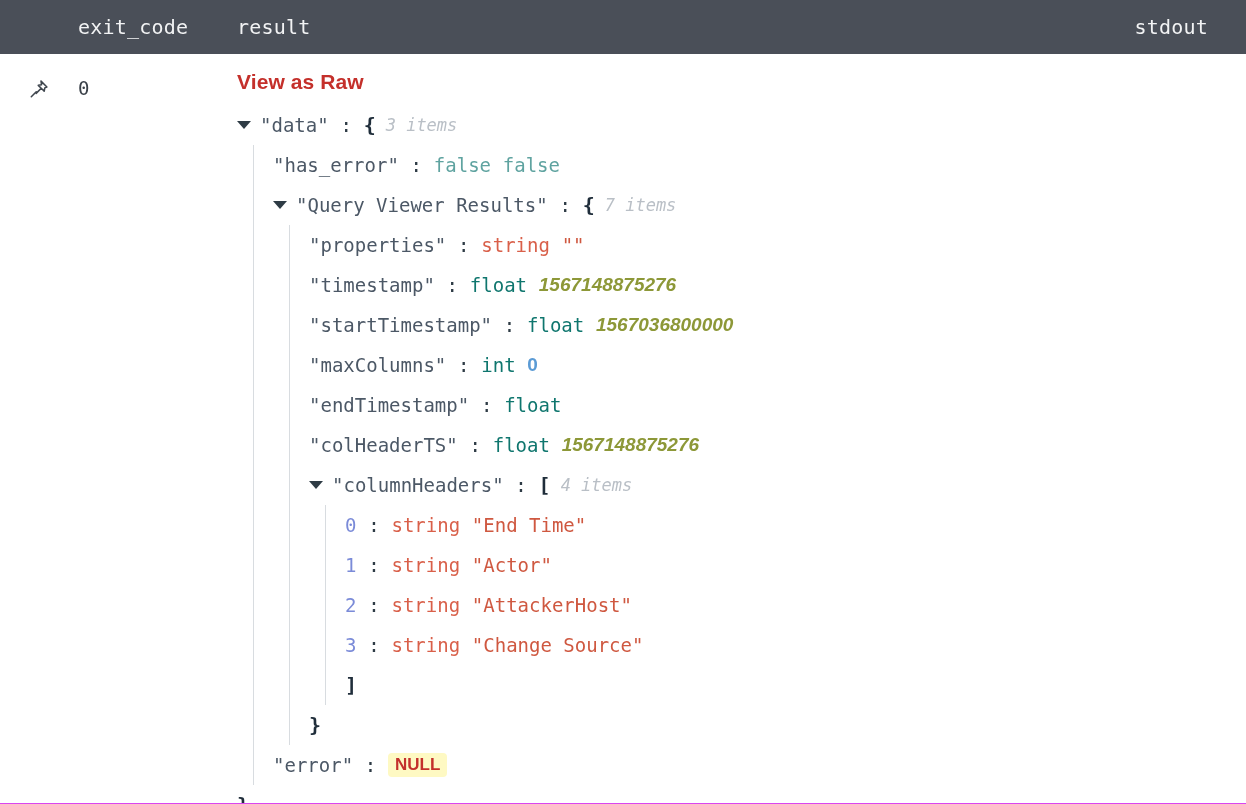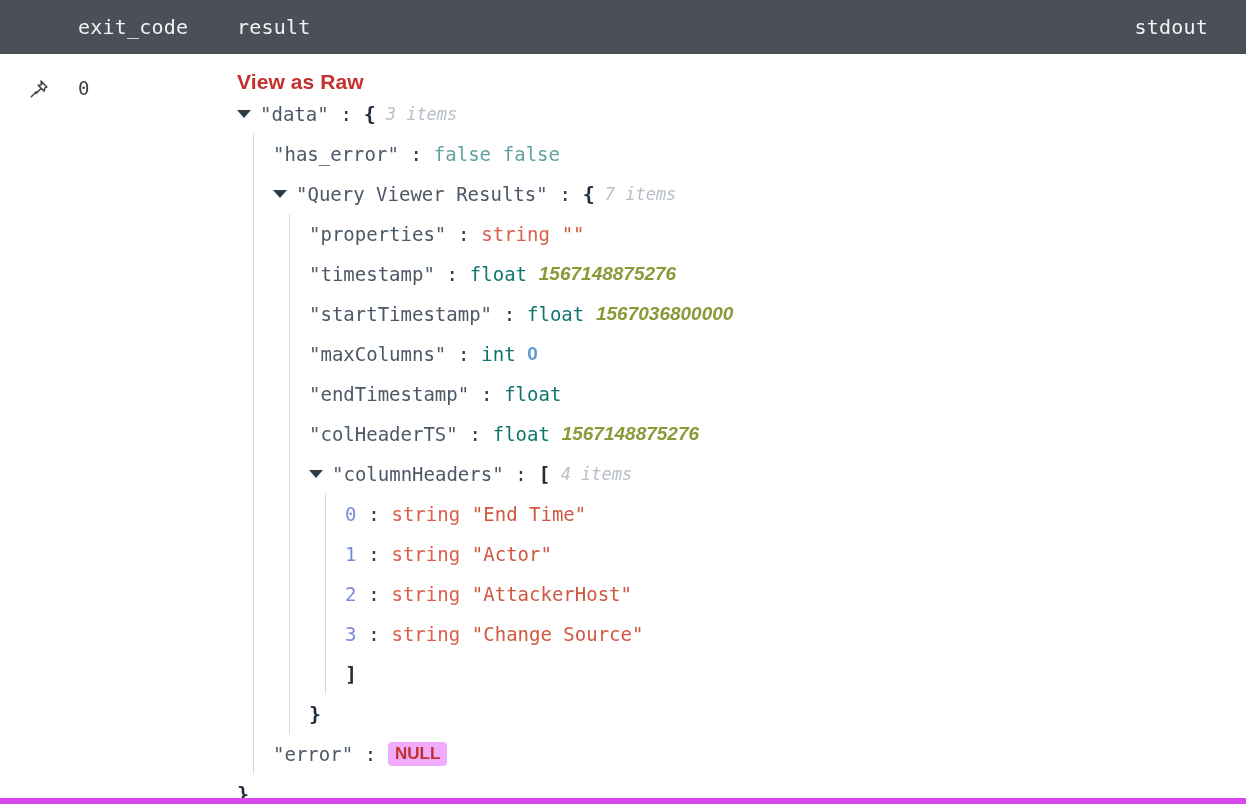--- a/index.html
+++ b/index.html
@@ -8,21 +8,21 @@
     width: 1246px; height: 804px;
     background: #ffffff;
     font-family: "DejaVu Sans Mono", monospace;
     -webkit-font-smoothing: antialiased;
   }
 
   .viewer {
     position: relative;
     width: 1246px; height: 804px;
     background: #ffffff;
-    border-bottom: 6px solid #d946ef;
+    border-bottom: 1px solid #d946ef;
     overflow: hidden;
   }
 
   
   .hdr {
     height: 54px;
     background: #4a4f58;
     display: flex;
     align-items: center;
     position: relative;
@@ -75,20 +75,21 @@
   }
 
   .raw-link {
     display: inline-block;
     color: #c4302b;
     font-family: "Liberation Sans", sans-serif;
     font-weight: bold;
     font-size: 21px;
     letter-spacing: 0.1px;
     cursor: pointer;
+    margin-bottom: 11px;
   }
 
   
   .tree {
     font-family: "DejaVu Sans Mono", monospace;
     font-size: 19px;
     line-height: 40px;
     color: #2e3b45;
   }
   .node { position: relative; }
@@ -145,21 +146,21 @@
     font-weight: bold;
     font-size: 19px;
   }
   .v-num.float { color: #8d9838; font-style: italic; }
   .v-num.int   { color: #5b9bd5; }
   .v-bool { color: #5fa3a0; }
   .idx { color: #7b8bd8; }
 
   .null-badge {
     display: inline-block;
-    background: #f0abfc;
+    background: #fef9c3;
     color: #c4302b;
     font-family: "Liberation Sans", sans-serif;
     font-weight: bold;
     font-size: 17px;
     padding: 2px 7px 3px 7px;
     border-radius: 4px;
     line-height: 1.15;
   }
 
   .sp { display: inline-block; width: 0.62em; }

